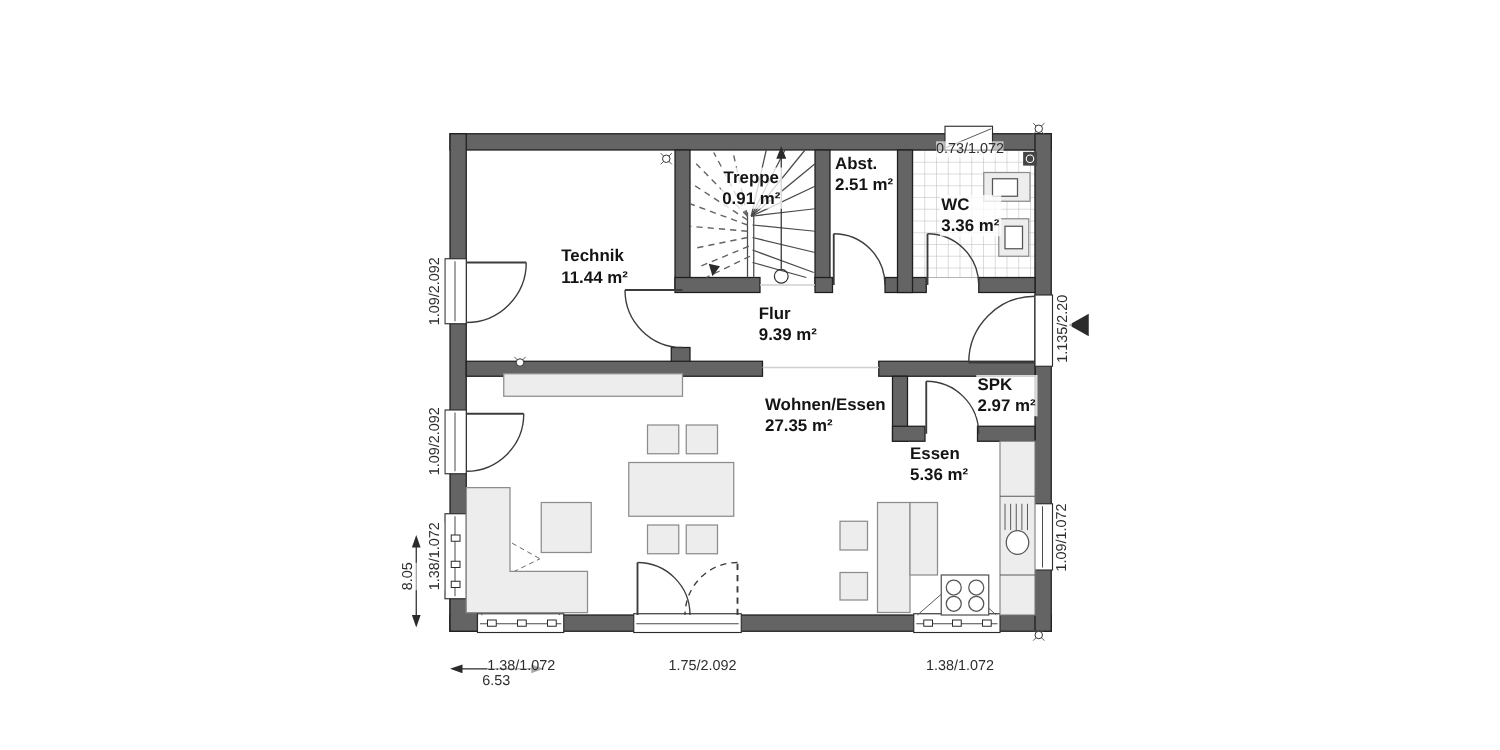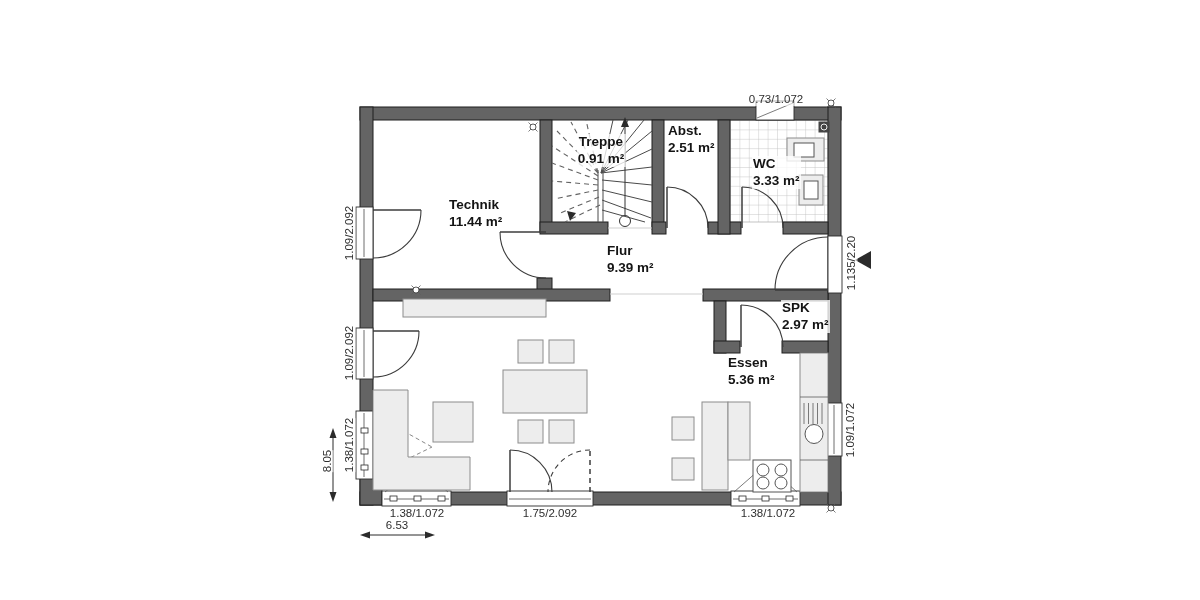--- a/index.html
+++ b/index.html
@@ -5,21 +5,21 @@
   html,body{margin:0;padding:0;background:#fff;}
   .stage{position:relative;width:1200px;height:600px;background:#fff;
          font-family:"Liberation Sans",sans-serif;overflow:hidden;}
   .stage svg{position:absolute;left:0;top:0;}
   .labels{position:absolute;left:0;top:0;width:100%;height:100%;pointer-events:none;}
   .room-label{position:absolute;font-size:13.5px;line-height:16.5px;color:var(--text,#111);
               background:rgba(255,255,255,.78);padding:0 1px;white-space:nowrap;font-weight:bold;}
   .dim-label{position:absolute;font-size:11.5px;line-height:13px;color:var(--dim_text,#2e2e2e);
              white-space:nowrap;background:rgba(255,255,255,.6);}
   .rot{transform:translate(-50%,-50%) rotate(-90deg);transform-origin:center;}
-  .hc{transform:translateX(-50%);}
+  .hc{transform:translateX(-50%);margin-top:20px;}
   .tc{text-align:center;transform:translateX(-50%);}
 
   .wall{fill:var(--wall,#646464);stroke:var(--outline,#1e1e1e);stroke-width:1;}
   .opening{fill:#fff;stroke:#2b2b2b;stroke-width:0.9;}
   .glass{stroke:#4a4a4a;stroke-width:0.8;fill:none;}
   .tick{fill:#fff;stroke:#2b2b2b;stroke-width:0.8;}
   .door{fill:none;stroke:#3c3c3c;stroke-width:1.1;}
   .leaf{stroke:#3c3c3c;stroke-width:1.5;fill:none;}
   .dash{stroke-dasharray:5 4;}
   .furn{fill:var(--furniture,#ededed);stroke:#8c8c8c;stroke-width:1;}
@@ -306,41 +306,45 @@
   <div class="room-label tc" style="left:601px;top:134px">
     <div>Treppe</div>
     <div>0.91 m²</div>
   </div>
   <div class="room-label" style="left:667px;top:123px">
     <div>Abst.</div>
     <div>2.51 m²</div>
   </div>
   <div class="room-label" style="left:752px;top:156px">
     <div>WC</div>
-    <div>3.33 m²</div>
+    <div>3.36 m²</div>
   </div>
   <div class="room-label" style="left:606px;top:243px">
     <div>Flur</div>
     <div>9.39 m²</div>
+  </div>
+  <div class="room-label" style="left:611px;top:316px">
+    <div>Wohnen/Essen</div>
+    <div>27.35 m²</div>
   </div>
   <div class="room-label" style="left:781px;top:300px">
     <div>SPK</div>
     <div>2.97 m²</div>
   </div>
   <div class="room-label" style="left:727px;top:355px">
     <div>Essen</div>
     <div>5.36 m²</div>
   </div>
 
   <div class="dim-label hc" style="left:776px;top:93px">0.73/1.072</div>
   <div class="dim-label rot" style="left:349px;top:233px">1.09/2.092</div>
   <div class="dim-label rot" style="left:349px;top:353px">1.09/2.092</div>
   <div class="dim-label rot" style="left:349px;top:445px">1.38/1.072</div>
   <div class="dim-label rot" style="left:327px;top:461px">8.05</div>
   <div class="dim-label hc" style="left:417px;top:507px">1.38/1.072</div>
-  <div class="dim-label hc" style="left:550px;top:507px">1.75/2.092</div>
+  <div class="dim-label hc" style="left:562px;top:507px">1.75/2.092</div>
   <div class="dim-label hc" style="left:768px;top:507px">1.38/1.072</div>
   <div class="dim-label hc" style="left:397px;top:519px">6.53</div>
   <div class="dim-label rot" style="left:851px;top:263px">1.135/2.20</div>
   <div class="dim-label rot" style="left:850px;top:430px">1.09/1.072</div>
 </div>
 
 </div>
 
 </body></html>

